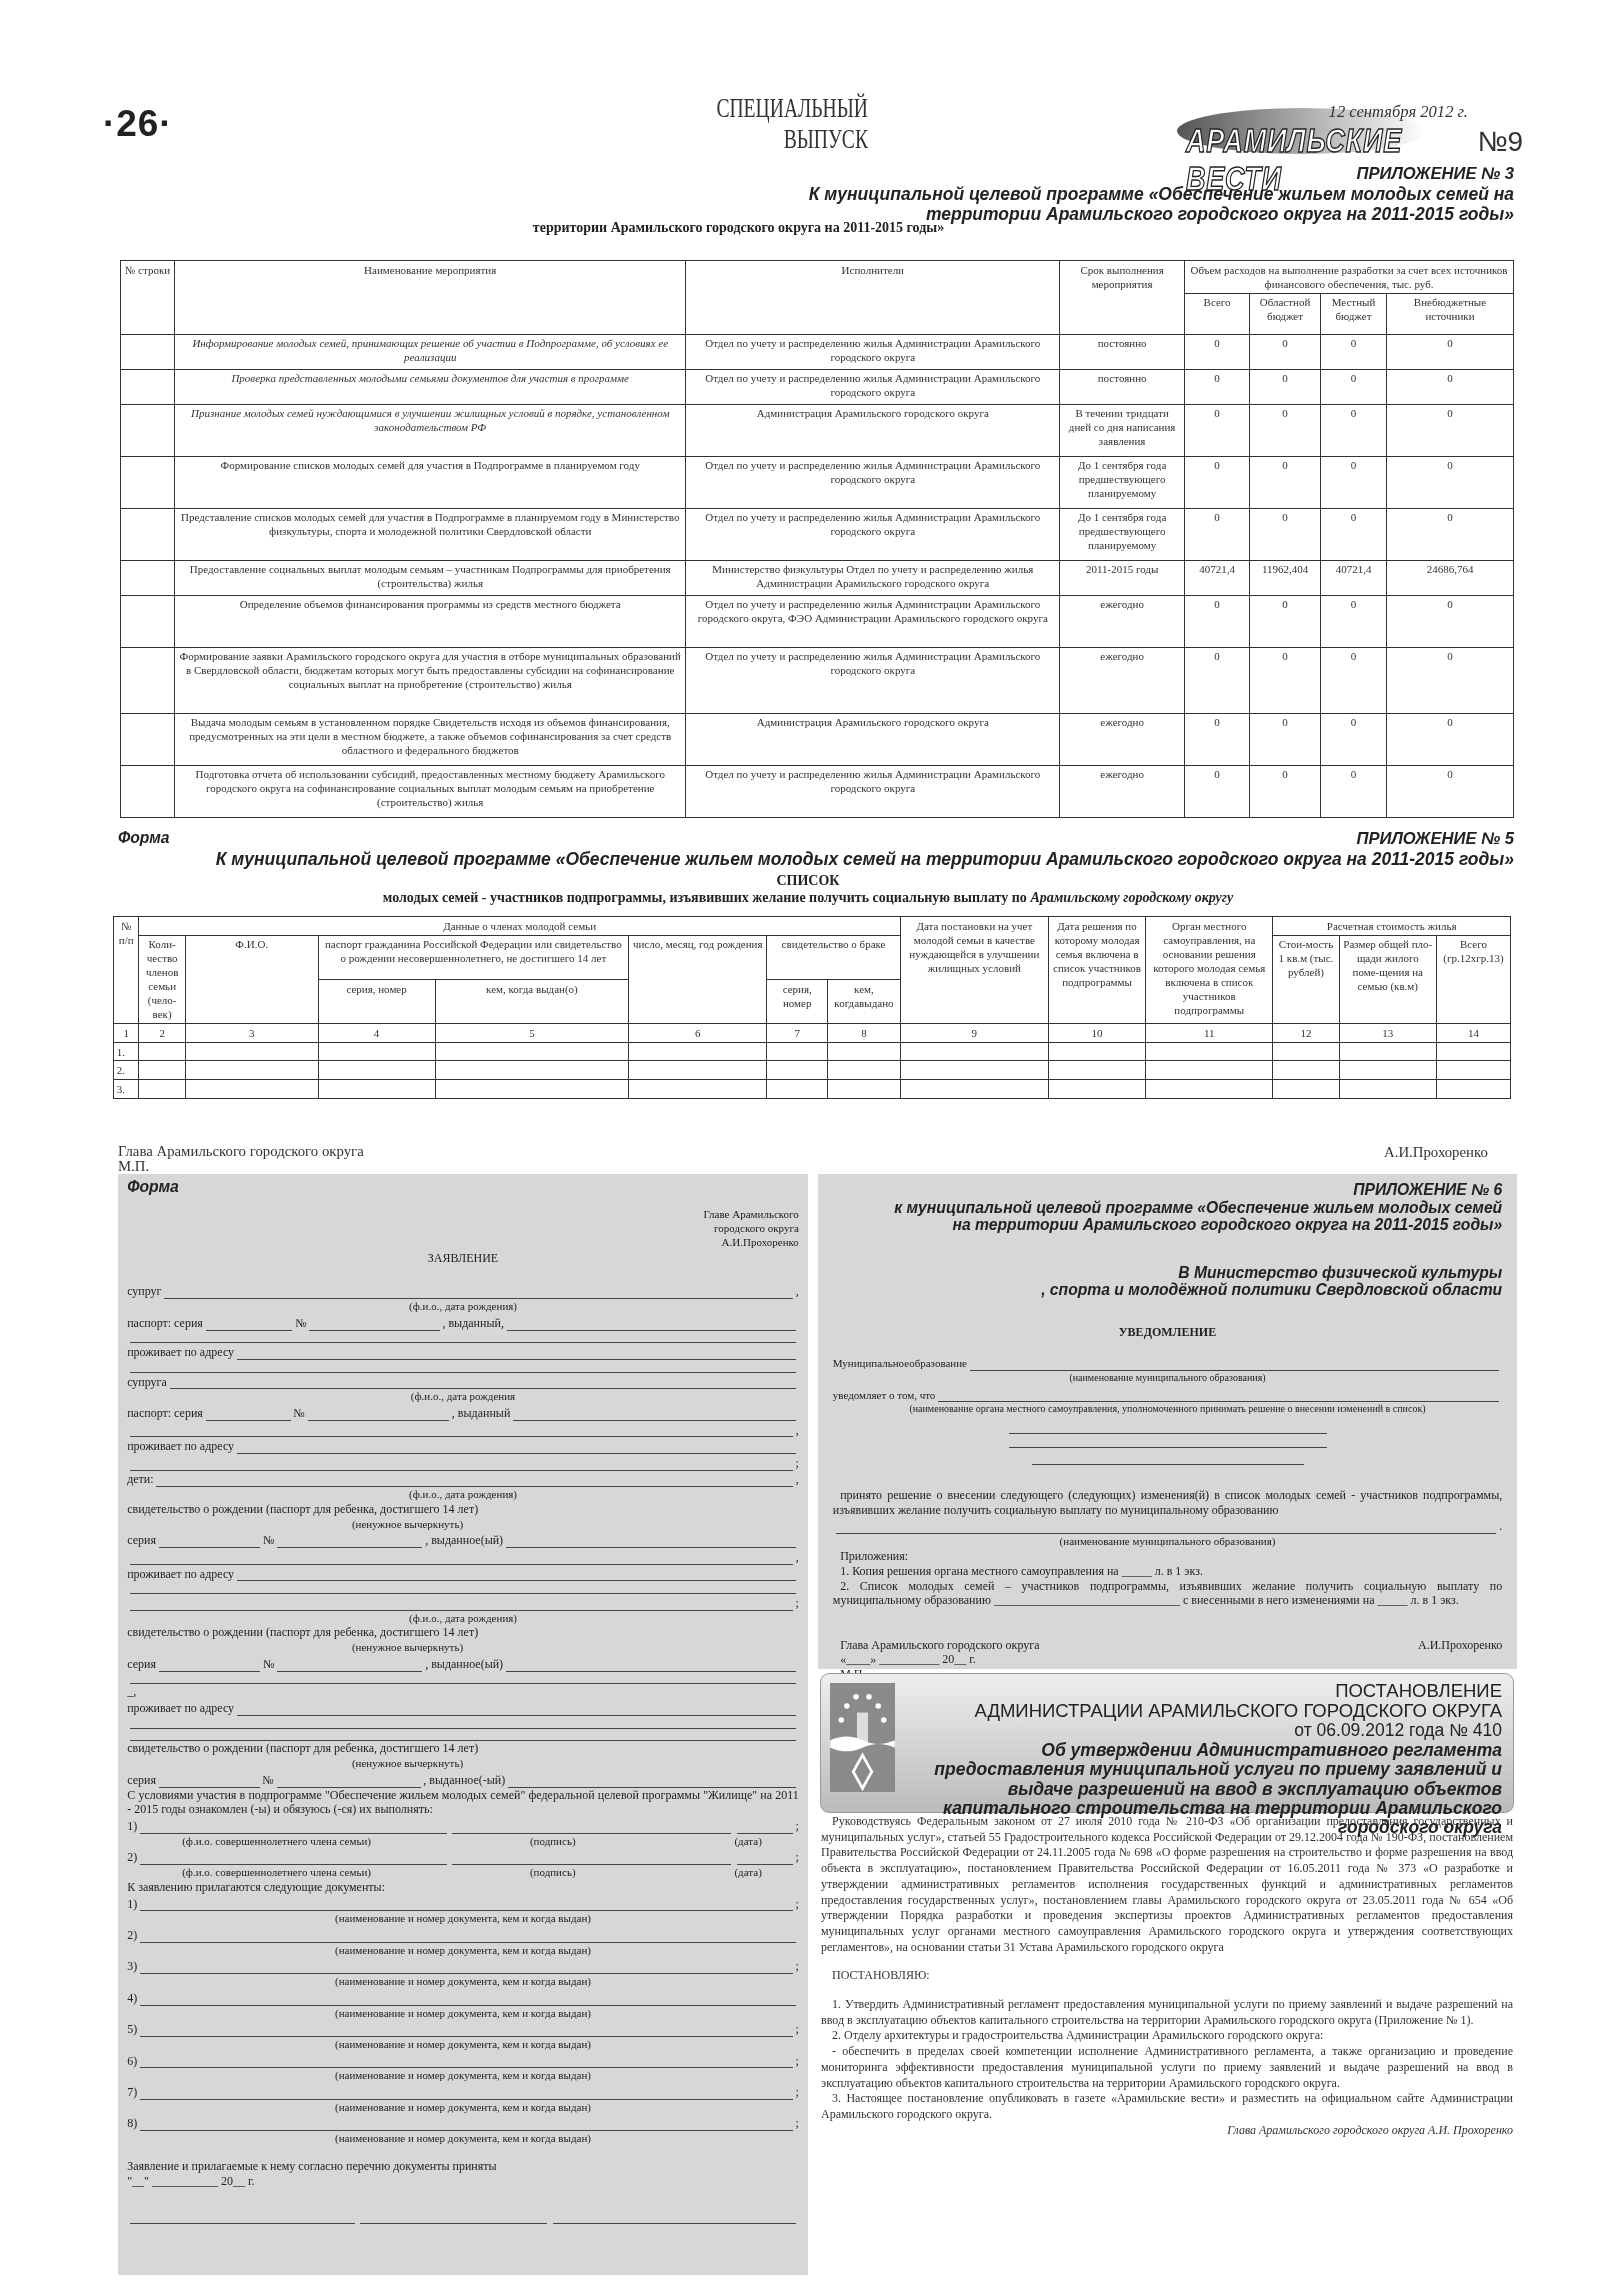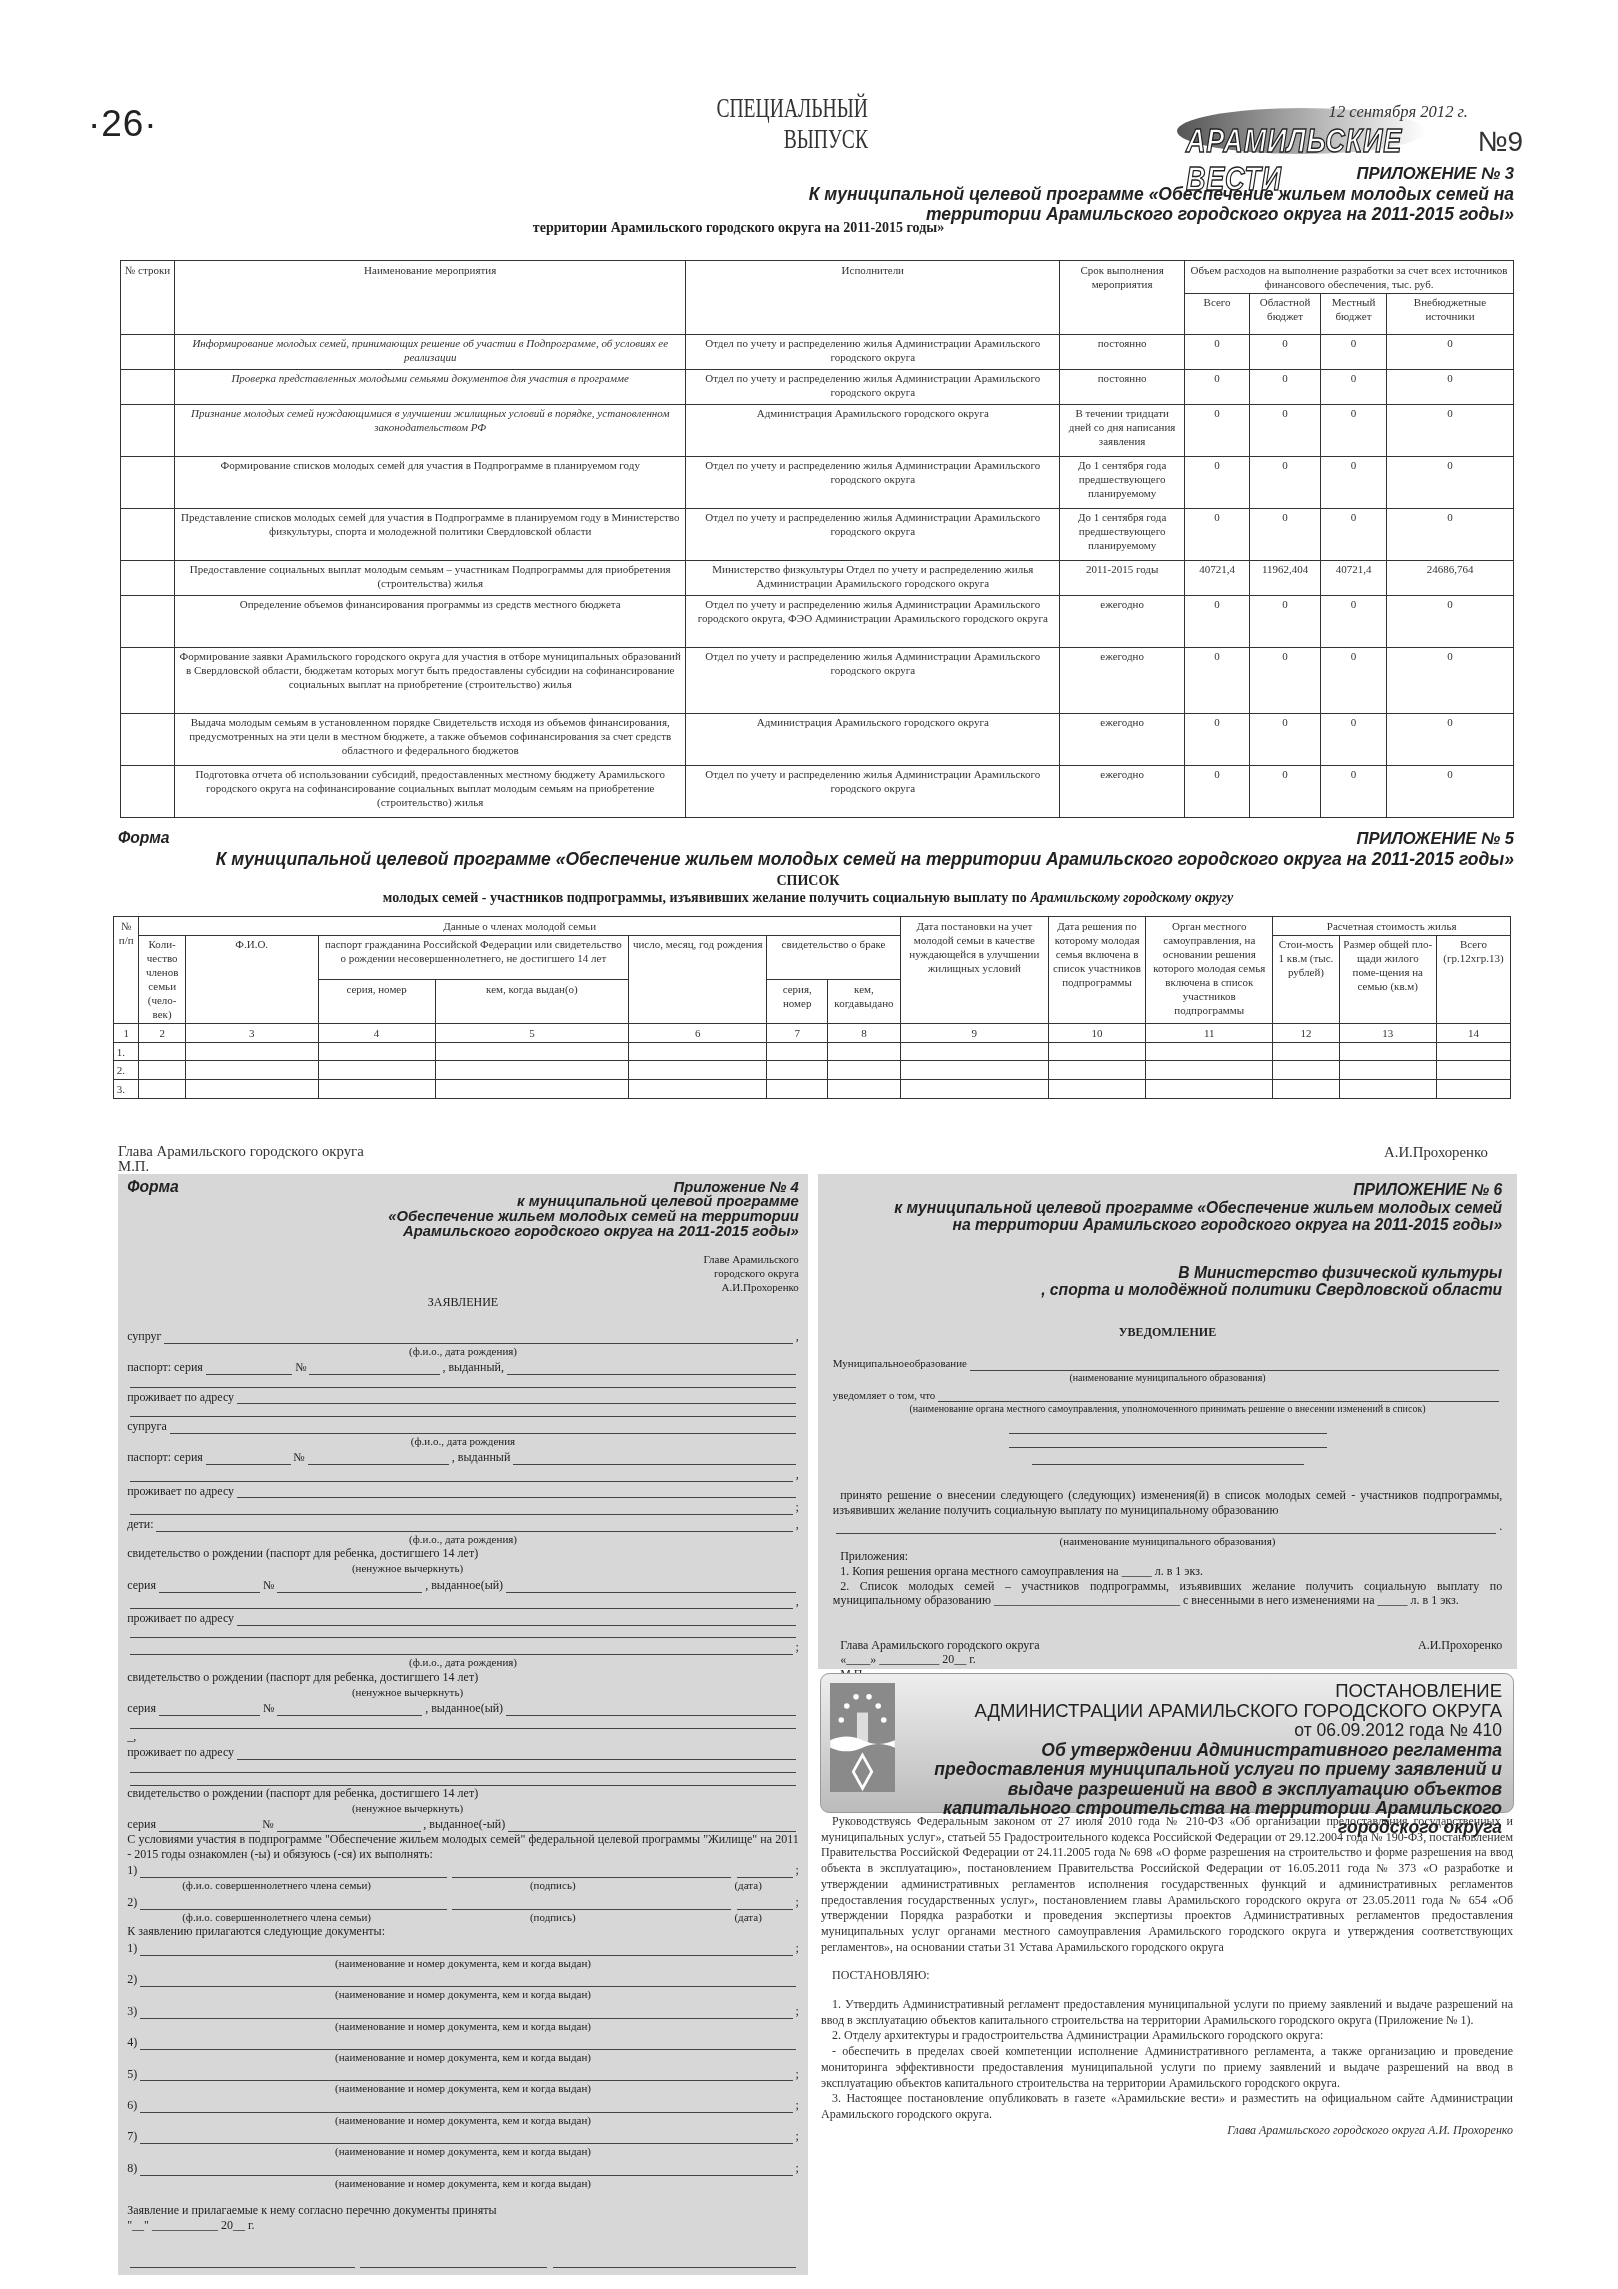--- a/index.html
+++ b/index.html
@@ -1,19 +1,19 @@
 <!DOCTYPE html>
 <html style="font-size:14.8px"><head>
 <meta charset="utf-8">
 <style>
 *{box-sizing:border-box;margin:0;padding:0}
 body{width:1619px;height:2290px;background:#fff;font-family:"Liberation Serif",serif;color:#222;position:relative;overflow:hidden}
 .abs{position:absolute}
 .sans{font-family:"Liberation Sans",sans-serif}
-#page-num{left:88px;top:103px;font-size:37px;font-weight:normal;letter-spacing:0.9px}
+#page-num{left:103px;top:103px;font-size:37px;font-weight:bold;letter-spacing:0.9px}
 #special{left:646px;top:92px;width:222px;text-align:right;font-size:28px;line-height:31px;transform:scaleX(.7);transform-origin:right top;font-family:"Liberation Serif",serif;color:#333}
 #masthead{left:1177px;top:102px;width:346px;height:57px}
 #masthead .ell{position:absolute;left:0;top:5.5px;width:249px;height:46px;border-radius:50%;background:linear-gradient(90deg,#555,#bbb 60%,#fff)}
 #masthead .date{position:absolute;right:55px;top:0;font-size:16.6px;font-style:italic;font-family:Liberation Serif, serif;color:#333}
 #masthead .title{position:absolute;left:9.2px;top:20px;font-size:33px;font-weight:bold;font-style:italic;color:#fff;-webkit-text-stroke:1.4px #222;font-family:"Liberation Sans",sans-serif;letter-spacing:0.9px;transform:scaleX(.82);transform-origin:left top}
 #masthead .num{position:absolute;right:0;top:24px;font-size:28px;font-family:"Liberation Sans",sans-serif;color:#333}
 .app-head{font-family:"Liberation Sans",sans-serif;font-style:italic;text-align:right;color:#222}
 .app-head .h1{font-size:16.6px;font-weight:bold}
 .app-head .h2{font-size:17.5px;font-weight:bold;line-height:20px}
 .caption{text-align:center;font-weight:bold;font-size:14px;line-height:16.6px;font-family:"Liberation Serif",serif}
@@ -309,26 +309,20 @@
 
 <div class="abs" style="left:118px;top:1144px;font-size:14.8px;line-height:14.8px;color:#333">
   <div>Глава  Арамильского городского округа</div>
   <div>М.П.</div>
 </div>
 <div class="abs" style="left:1384px;top:1144px;font-size:14.8px;color:#333">А.И.Прохоренко</div>
 
 <div id="form4" class="abs grey">
   <div style="display:flex;justify-content:space-between">
     <div class="sans" style="font-style:italic;font-weight:bold;font-size:15.7px">Форма</div>
-    <div class="app-head" style="font-size:14.8px;line-height:14.8px;font-weight:bold">
-      <div>Приложение № 4</div>
-      <div>к муниципальной целевой программе</div>
-      <div>«Обеспечение жильем молодых семей на территории</div>
-      <div>Арамильского городского округа на 2011-2015 годы»</div>
-    </div>
   </div>
   <div style="text-align:right;margin-top:13px;font-size:11px;line-height:14px">
     <div>Главе Арамильского</div>
     <div>городского округа</div>
     <div>А.И.Прохоренко</div>
   </div>
   <div style="text-align:center;margin:1.8px 0 18.5px">ЗАЯВЛЕНИЕ</div>
   <div class="row"><span>супруг</span><span class="fill"></span>,</div>
   <div class="sub">(ф.и.о., дата рождения)</div>
   <div class="row">

